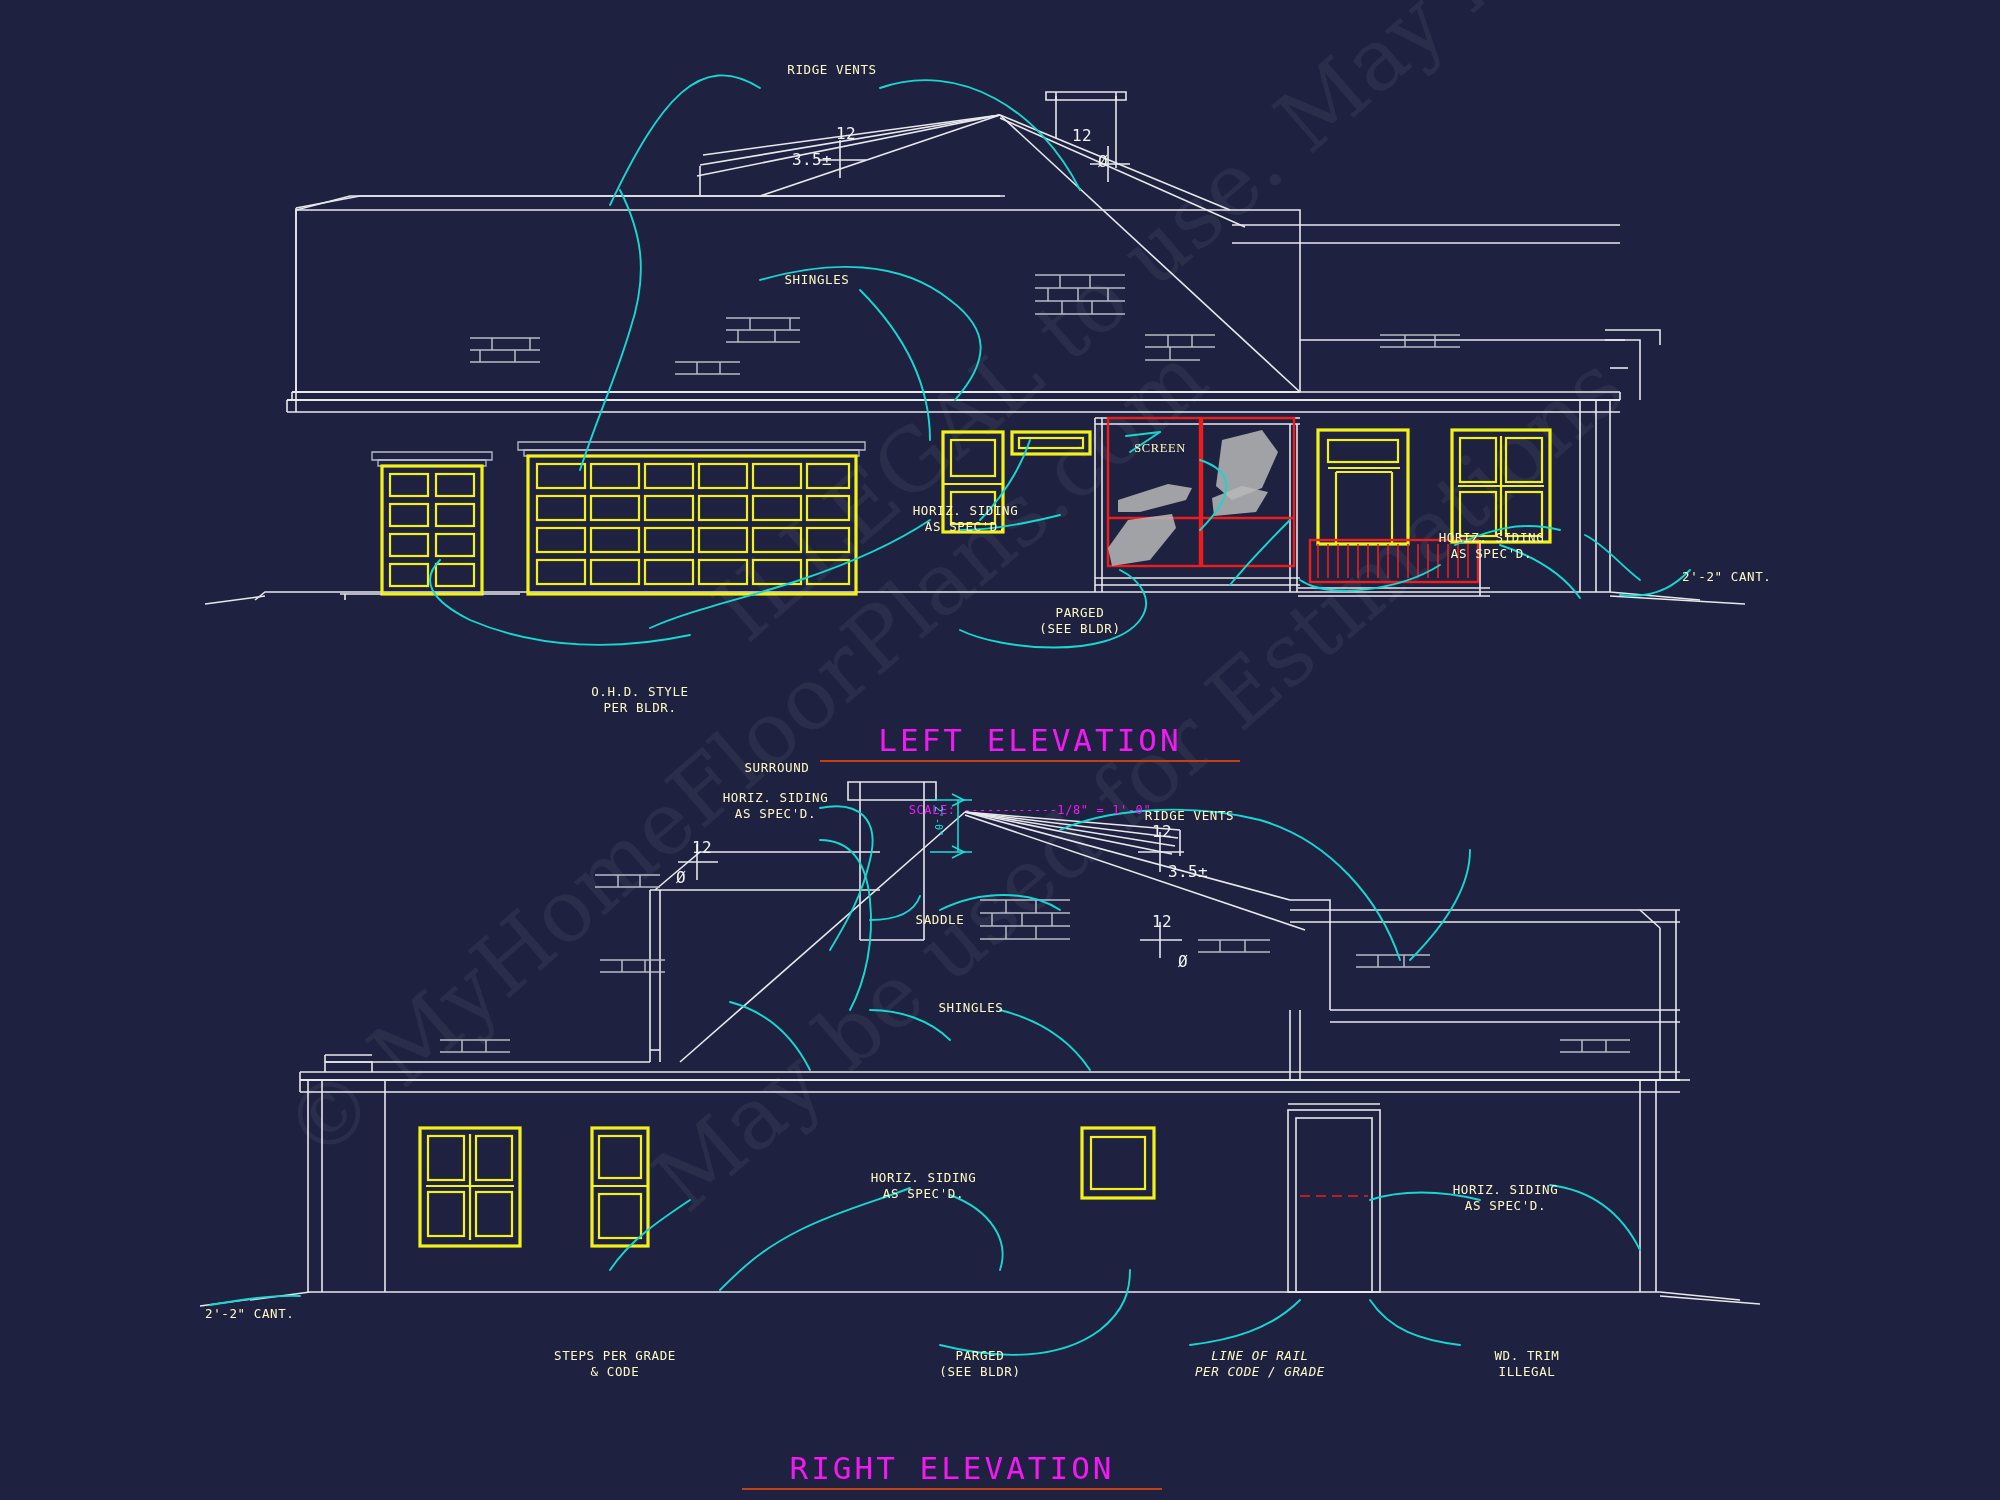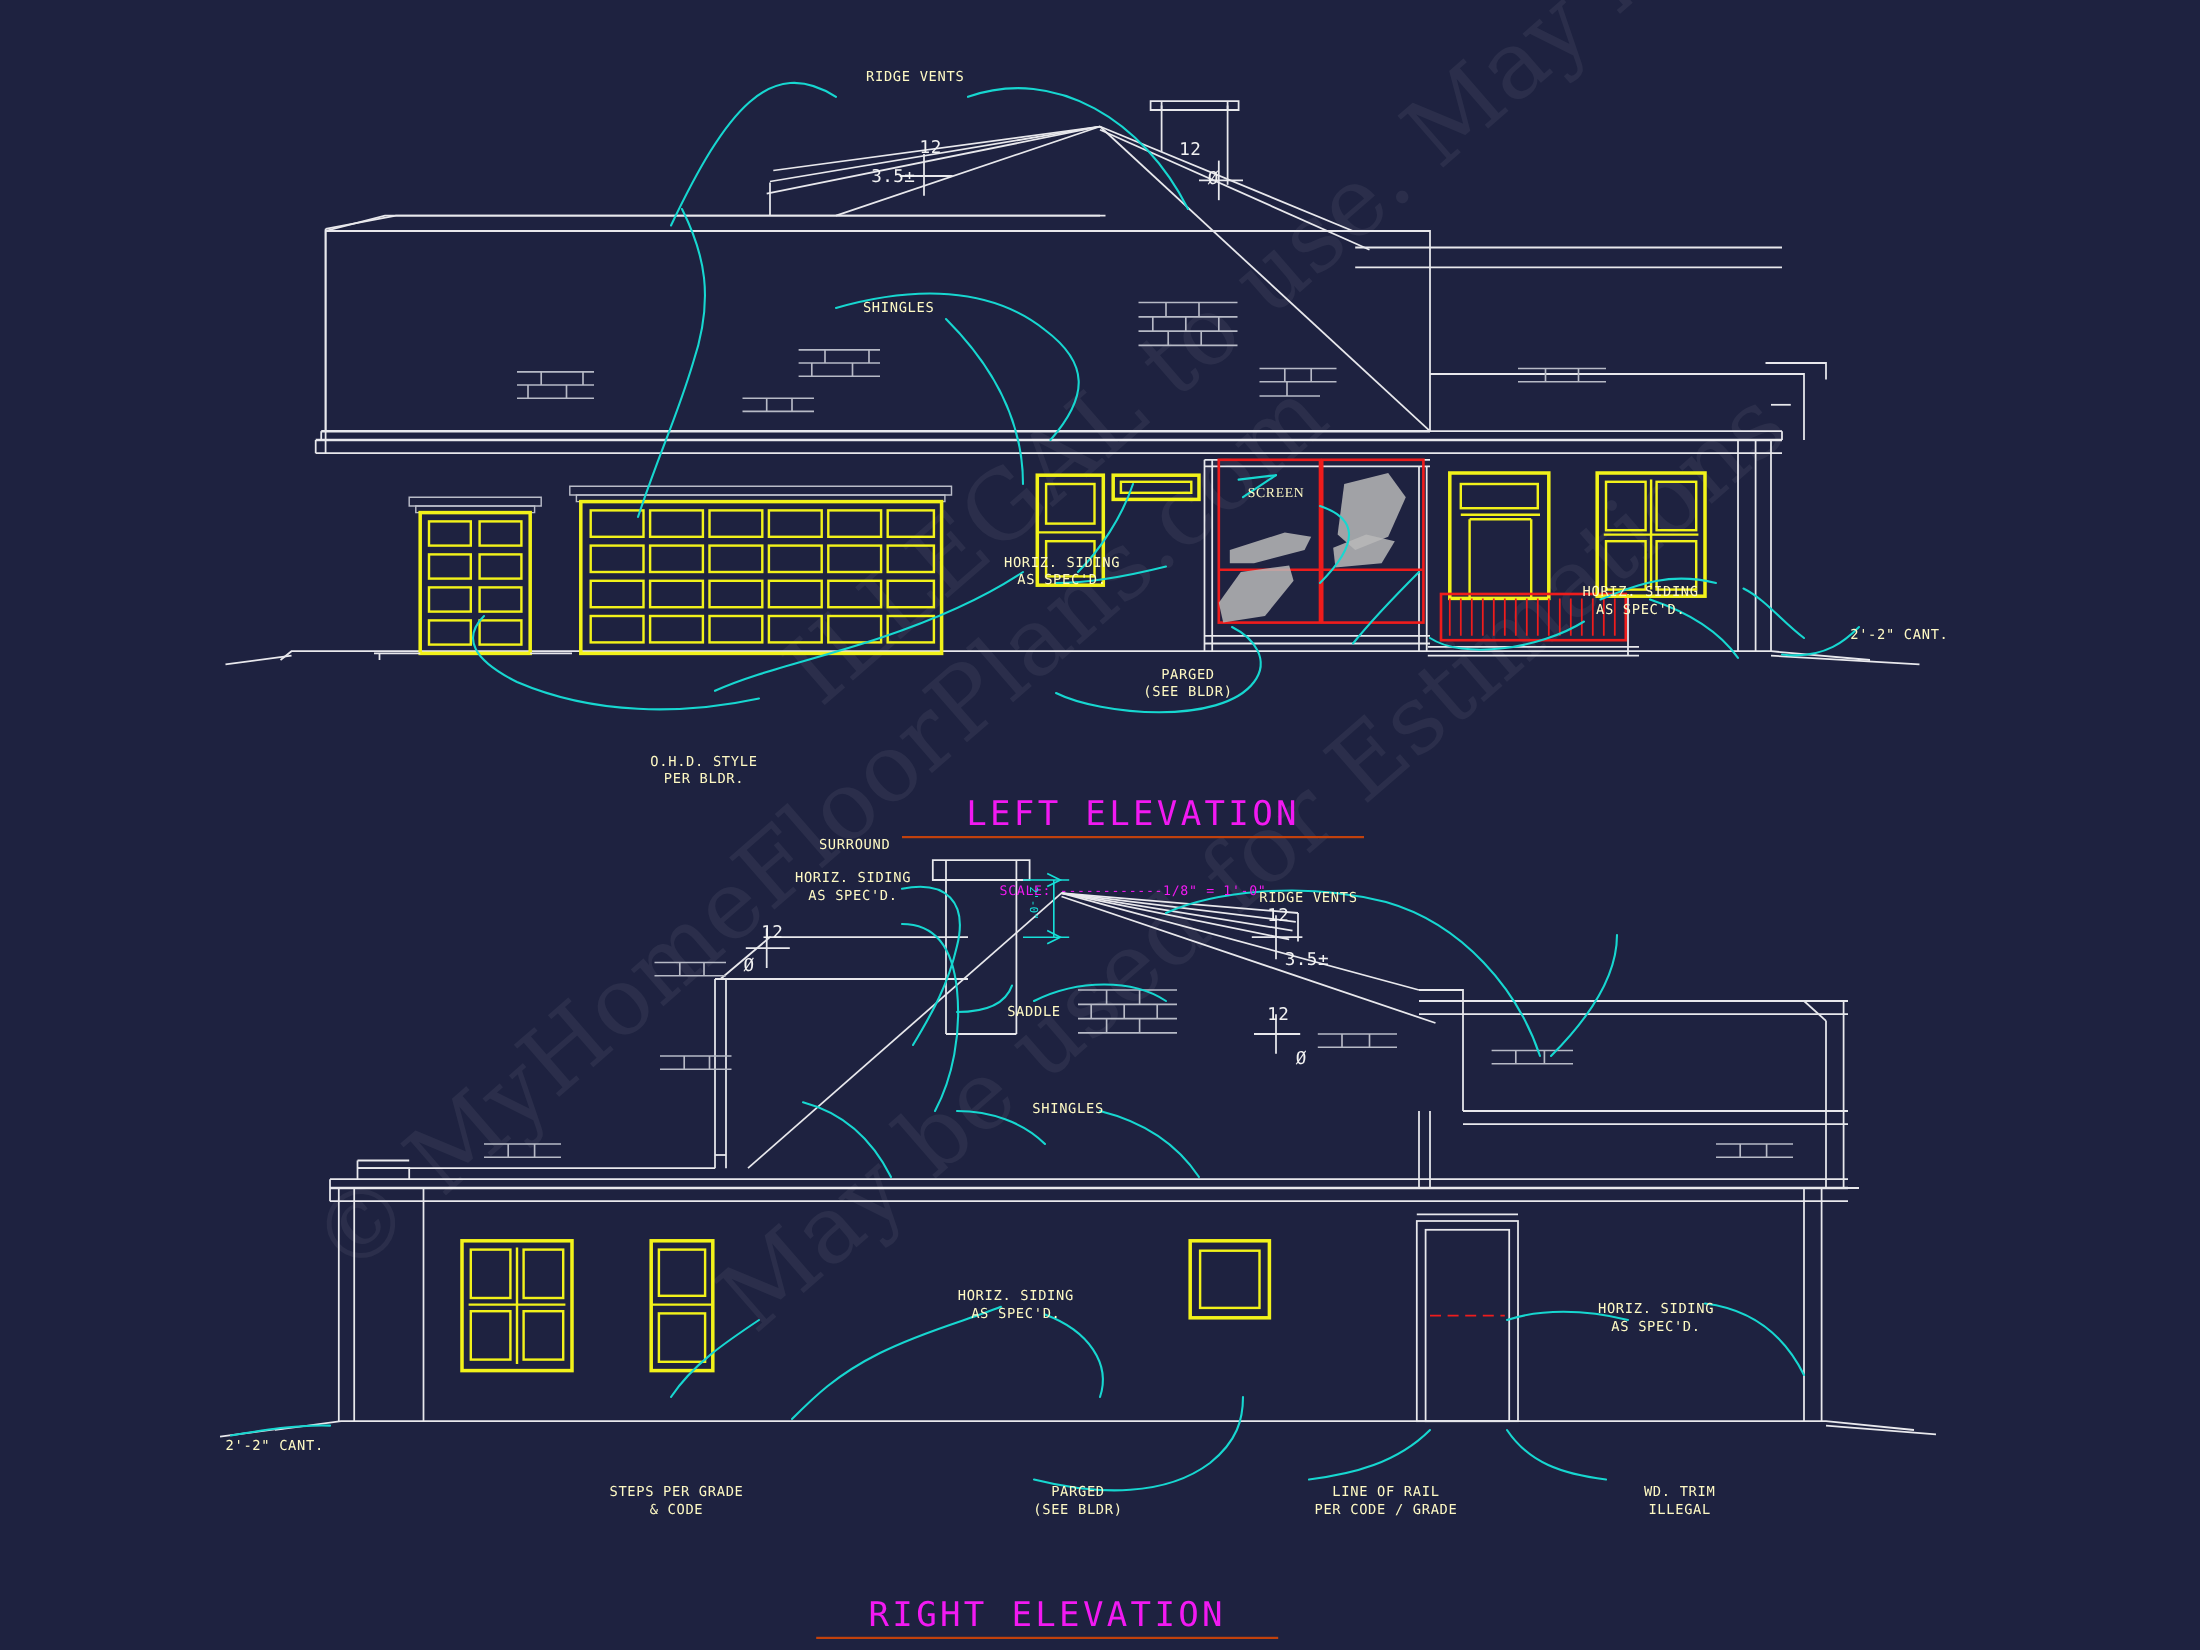--- a/index.html
+++ b/index.html
@@ -423,21 +423,21 @@
   <div class="lbl" style="left:916px;top:1000px;width:110px;">SHINGLES</div>
   <div class="lbl" style="left:856px;top:1170px;width:135px;">HORIZ. SIDING
 AS SPEC'D.</div>
   <div class="lbl" style="left:1438px;top:1182px;width:135px;">HORIZ. SIDING
 AS SPEC'D.</div>
   <div class="lbl l" style="left:205px;top:1306px;width:120px;">2'-2" CANT.</div>
   <div class="lbl" style="left:525px;top:1348px;width:180px;">STEPS PER GRADE
 &amp; CODE</div>
   <div class="lbl" style="left:900px;top:1348px;width:160px;">PARGED
 (SEE BLDR)</div>
-  <div class="lbl" style="left:1160px;top:1348px;width:200px;">LINE OF RAIL
+  <div class="lbl" style="left:1160px;top:1348px;width:200px;font-style:italic;">LINE OF RAIL
 PER CODE / GRADE</div>
   <div class="lbl" style="left:1462px;top:1348px;width:130px;">WD. TRIM
 ILLEGAL</div>
 
   <div class="dim" style="left:676px;top:868px;">Ø</div>
   <div class="dim" style="left:692px;top:838px;">12</div>
   <div class="dim" style="left:1168px;top:862px;">3.5±</div>
   <div class="dim" style="left:1152px;top:822px;">12</div>
   <div class="dim" style="left:1178px;top:952px;">Ø</div>
   <div class="dim" style="left:1152px;top:912px;">12</div>

